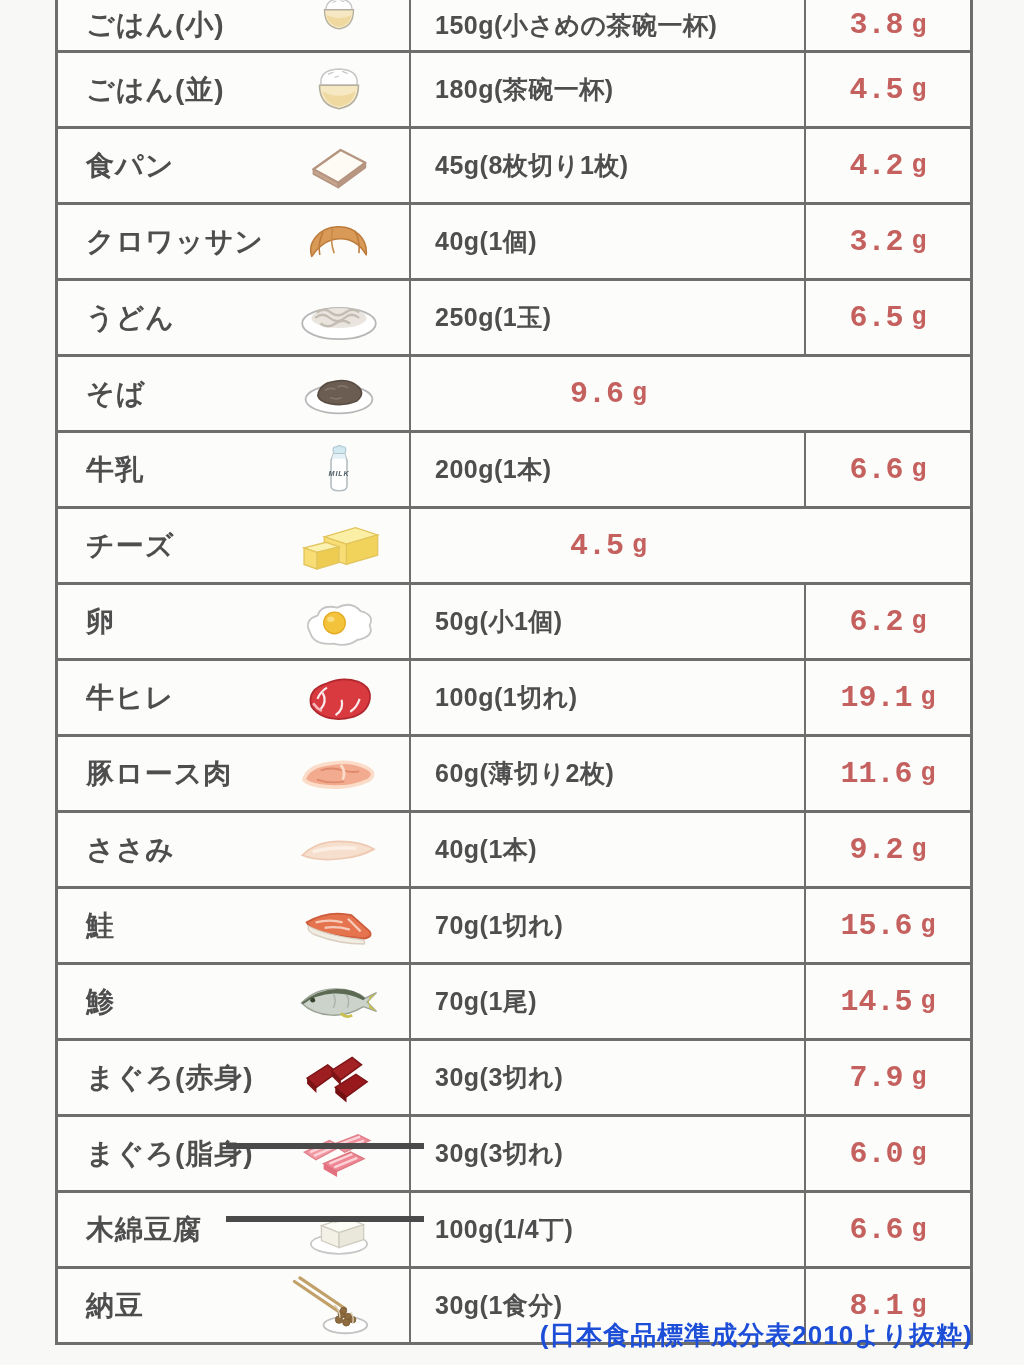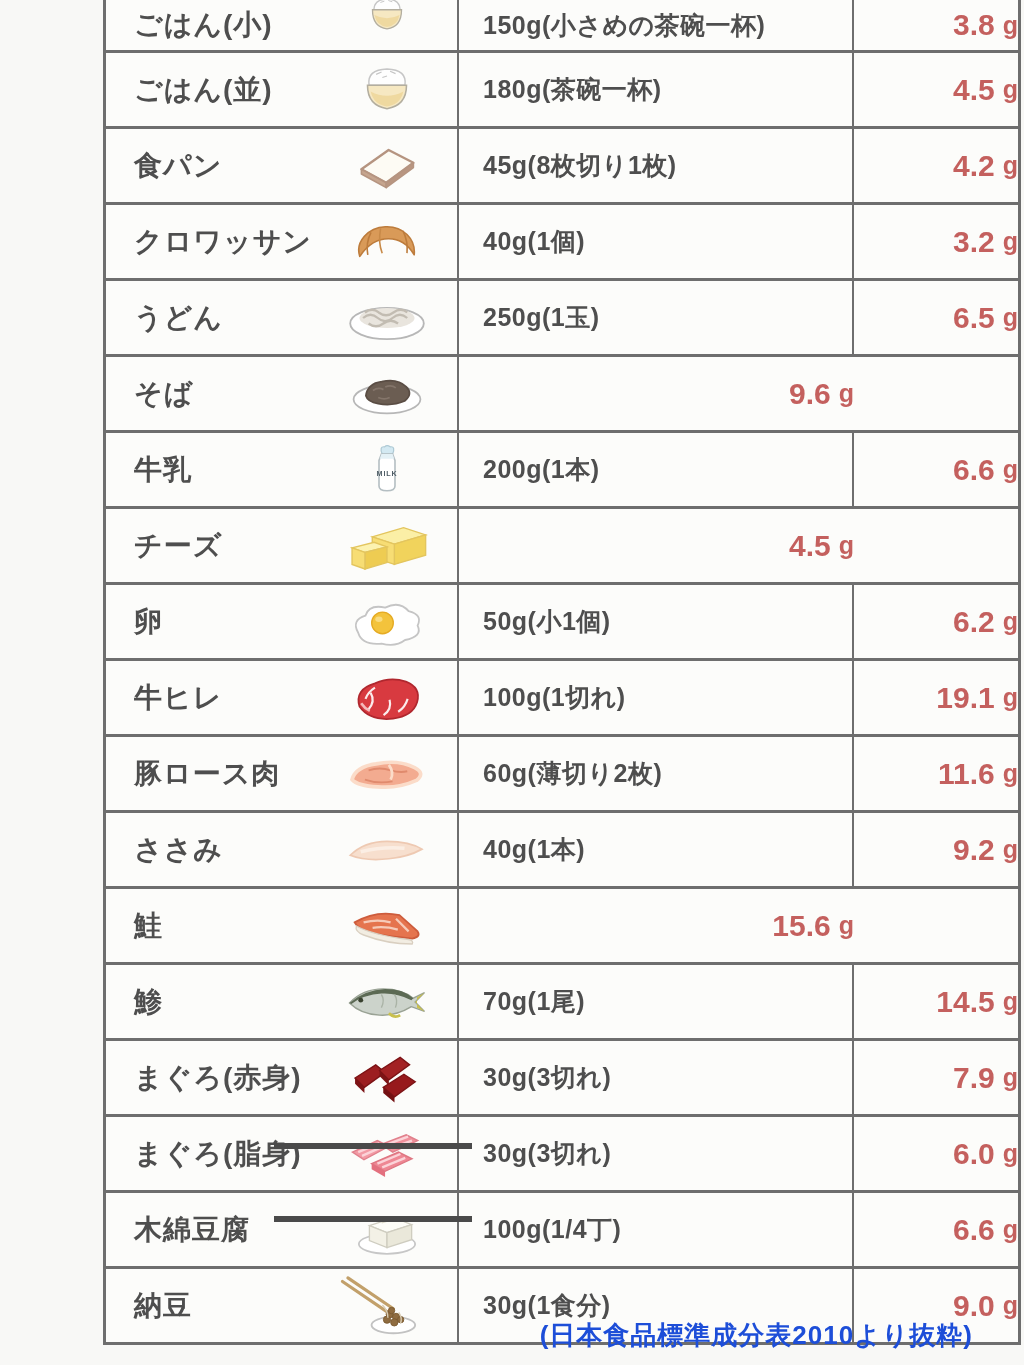--- a/index.html
+++ b/index.html
@@ -6,43 +6,43 @@
   body{
     width:1024px;height:1365px;
     background:#f8f8f6;
     font-family:"Liberation Sans","DejaVu Sans",sans-serif;
     position:relative;overflow:hidden;
   }
   .page{position:absolute;inset:0;}
   .ptable{
     position:absolute;left:55px;top:0;width:918px;
     border-left:3px solid #6e6e6e;border-right:3px solid #6e6e6e;
-    box-sizing:border-box;background:#fcfcfa;margin-left:48px;
+    box-sizing:border-box;background:#fcfcfa;
   }
   .row{
     display:grid;grid-template-columns:353px 395px 164px;
     height:76px;box-sizing:border-box;
     border-bottom:3px solid #6e6e6e;
     position:relative;background:#fcfcfa;overflow:hidden;
   }
   .row-first{height:53px;}
   .cell{display:flex;align-items:center;position:relative;box-sizing:border-box;}
   .c-name{
     padding-left:28px;border-right:2px solid #6e6e6e;
     font-size:28px;font-weight:bold;color:#4e4e4e;letter-spacing:1px;
   }
   .c-amount{
     padding-left:24px;border-right:2px solid #6e6e6e;
     font-size:25px;font-weight:bold;color:#4e4e4e;letter-spacing:0.5px;
   }
-  .c-protein{justify-content:flex-end;font-size:30px;font-weight:bold;color:#c4605e;}
+  .c-protein{justify-content:center;font-size:30px;font-weight:bold;color:#c4605e;font-family:Liberation Mono, monospace;}
   .c-protein .unit{font-size:25px;margin-left:8px;}
   .icon{
     position:absolute;left:222px;top:50%;transform:translateY(-50%);
-    width:118px;height:66px;display:flex;align-items:center;justify-content:center;
+    width:118px;height:66px;display:flex;align-items:center;justify-content:center;font-style:italic;
   }
   .row-first .icon{top:44%;}
   .seg{position:absolute;left:168px;width:198px;height:6px;background:#4a4a4a;z-index:5;}
   .seg1{top:1143px;}
   .seg2{top:1216px;}
   .footer{
     position:absolute;left:55px;top:1318px;width:918px;
     text-align:right;font-size:26px;font-weight:bold;color:#1d4ed8;letter-spacing:1px;
   }
   svg{display:block;}
@@ -296,20 +296,23 @@
       <div class="cell c-name">
         <span>鮭</span>
         <span class="icon">
           <svg viewBox="0 0 100 64" width="90" height="62">
             <path d="M14,28 Q38,14 64,20 L84,38 Q88,44 78,46 Q54,44 34,40 Q18,36 14,28 Z" fill="#e5744e" stroke="#cd5c3c" stroke-width="2"></path>
             <path d="M24,28 q16,-4 30,0 M34,34 q14,-2 28,2 M60,24 l14,14" stroke="#f6cab8" stroke-width="2.5" fill="none"></path>
             <path d="M16,32 Q34,42 74,47 Q80,48 78,52 Q50,52 24,42 Q14,38 16,32 Z" fill="#f2ede2" stroke="#d9cfc0" stroke-width="1.5"></path>
           </svg>
         </span>
       </div>
+      <div class="cell c-amount">
+          <span>70g(1切れ)</span>
+        </div>
       <div class="cell c-protein">
           <span>15.6</span>
           <span class="unit">g</span>
         </div>
     </div>
 
     <div class="row">
       <div class="cell c-name">
         <span>鯵</span>
         <span class="icon">
@@ -417,21 +420,21 @@
                 <circle cx="60" cy="40" r="3.5"></circle>
             </g>
             <path d="M50,34 q6,6 6,14 M68,42 q4,6 2,12" stroke="#d9cdb4" stroke-width="1.5" fill="none"></path>
           </svg>
         </span>
       </div>
       <div class="cell c-amount">
           <span>30g(1食分)</span>
         </div>
       <div class="cell c-protein">
-          <span>9.0</span>
+          <span>8.1</span>
           <span class="unit">g</span>
         </div>
     </div>
 
     <div class="seg seg1"></div>
     <div class="seg seg2"></div>
   </div>
 
   <div class="footer">(日本食品標準成分表2010より抜粋)</div>
 </div>

